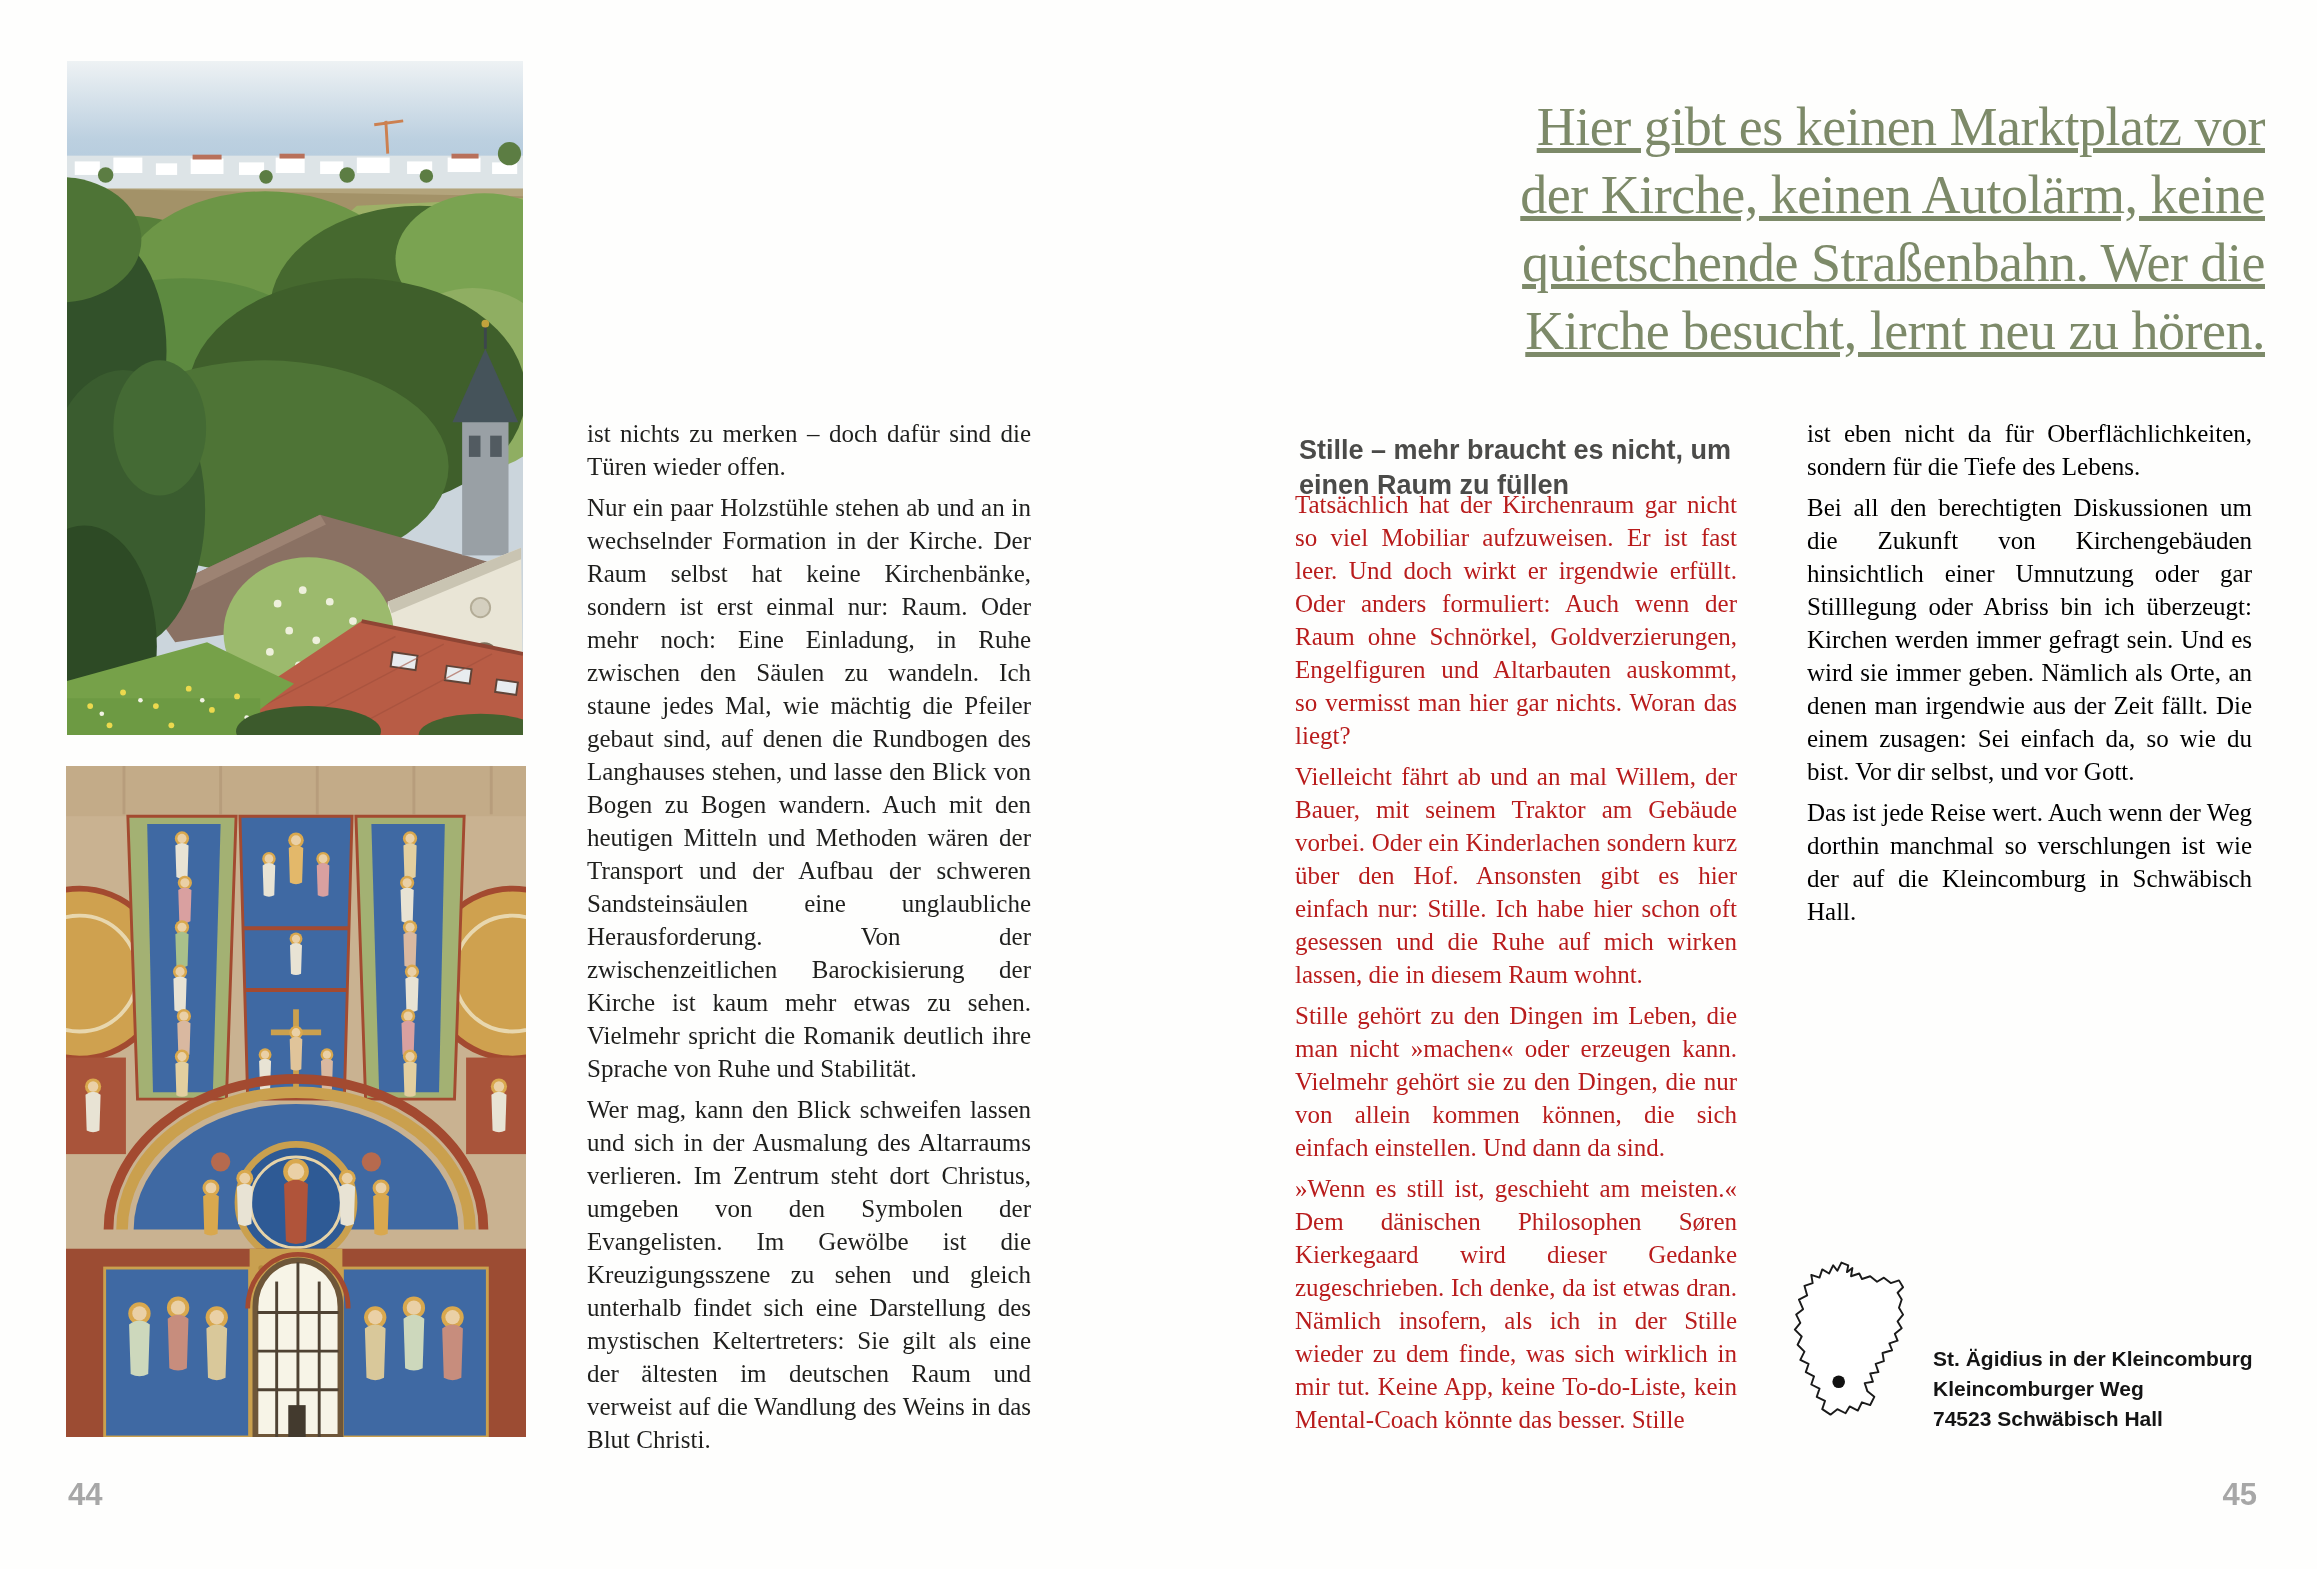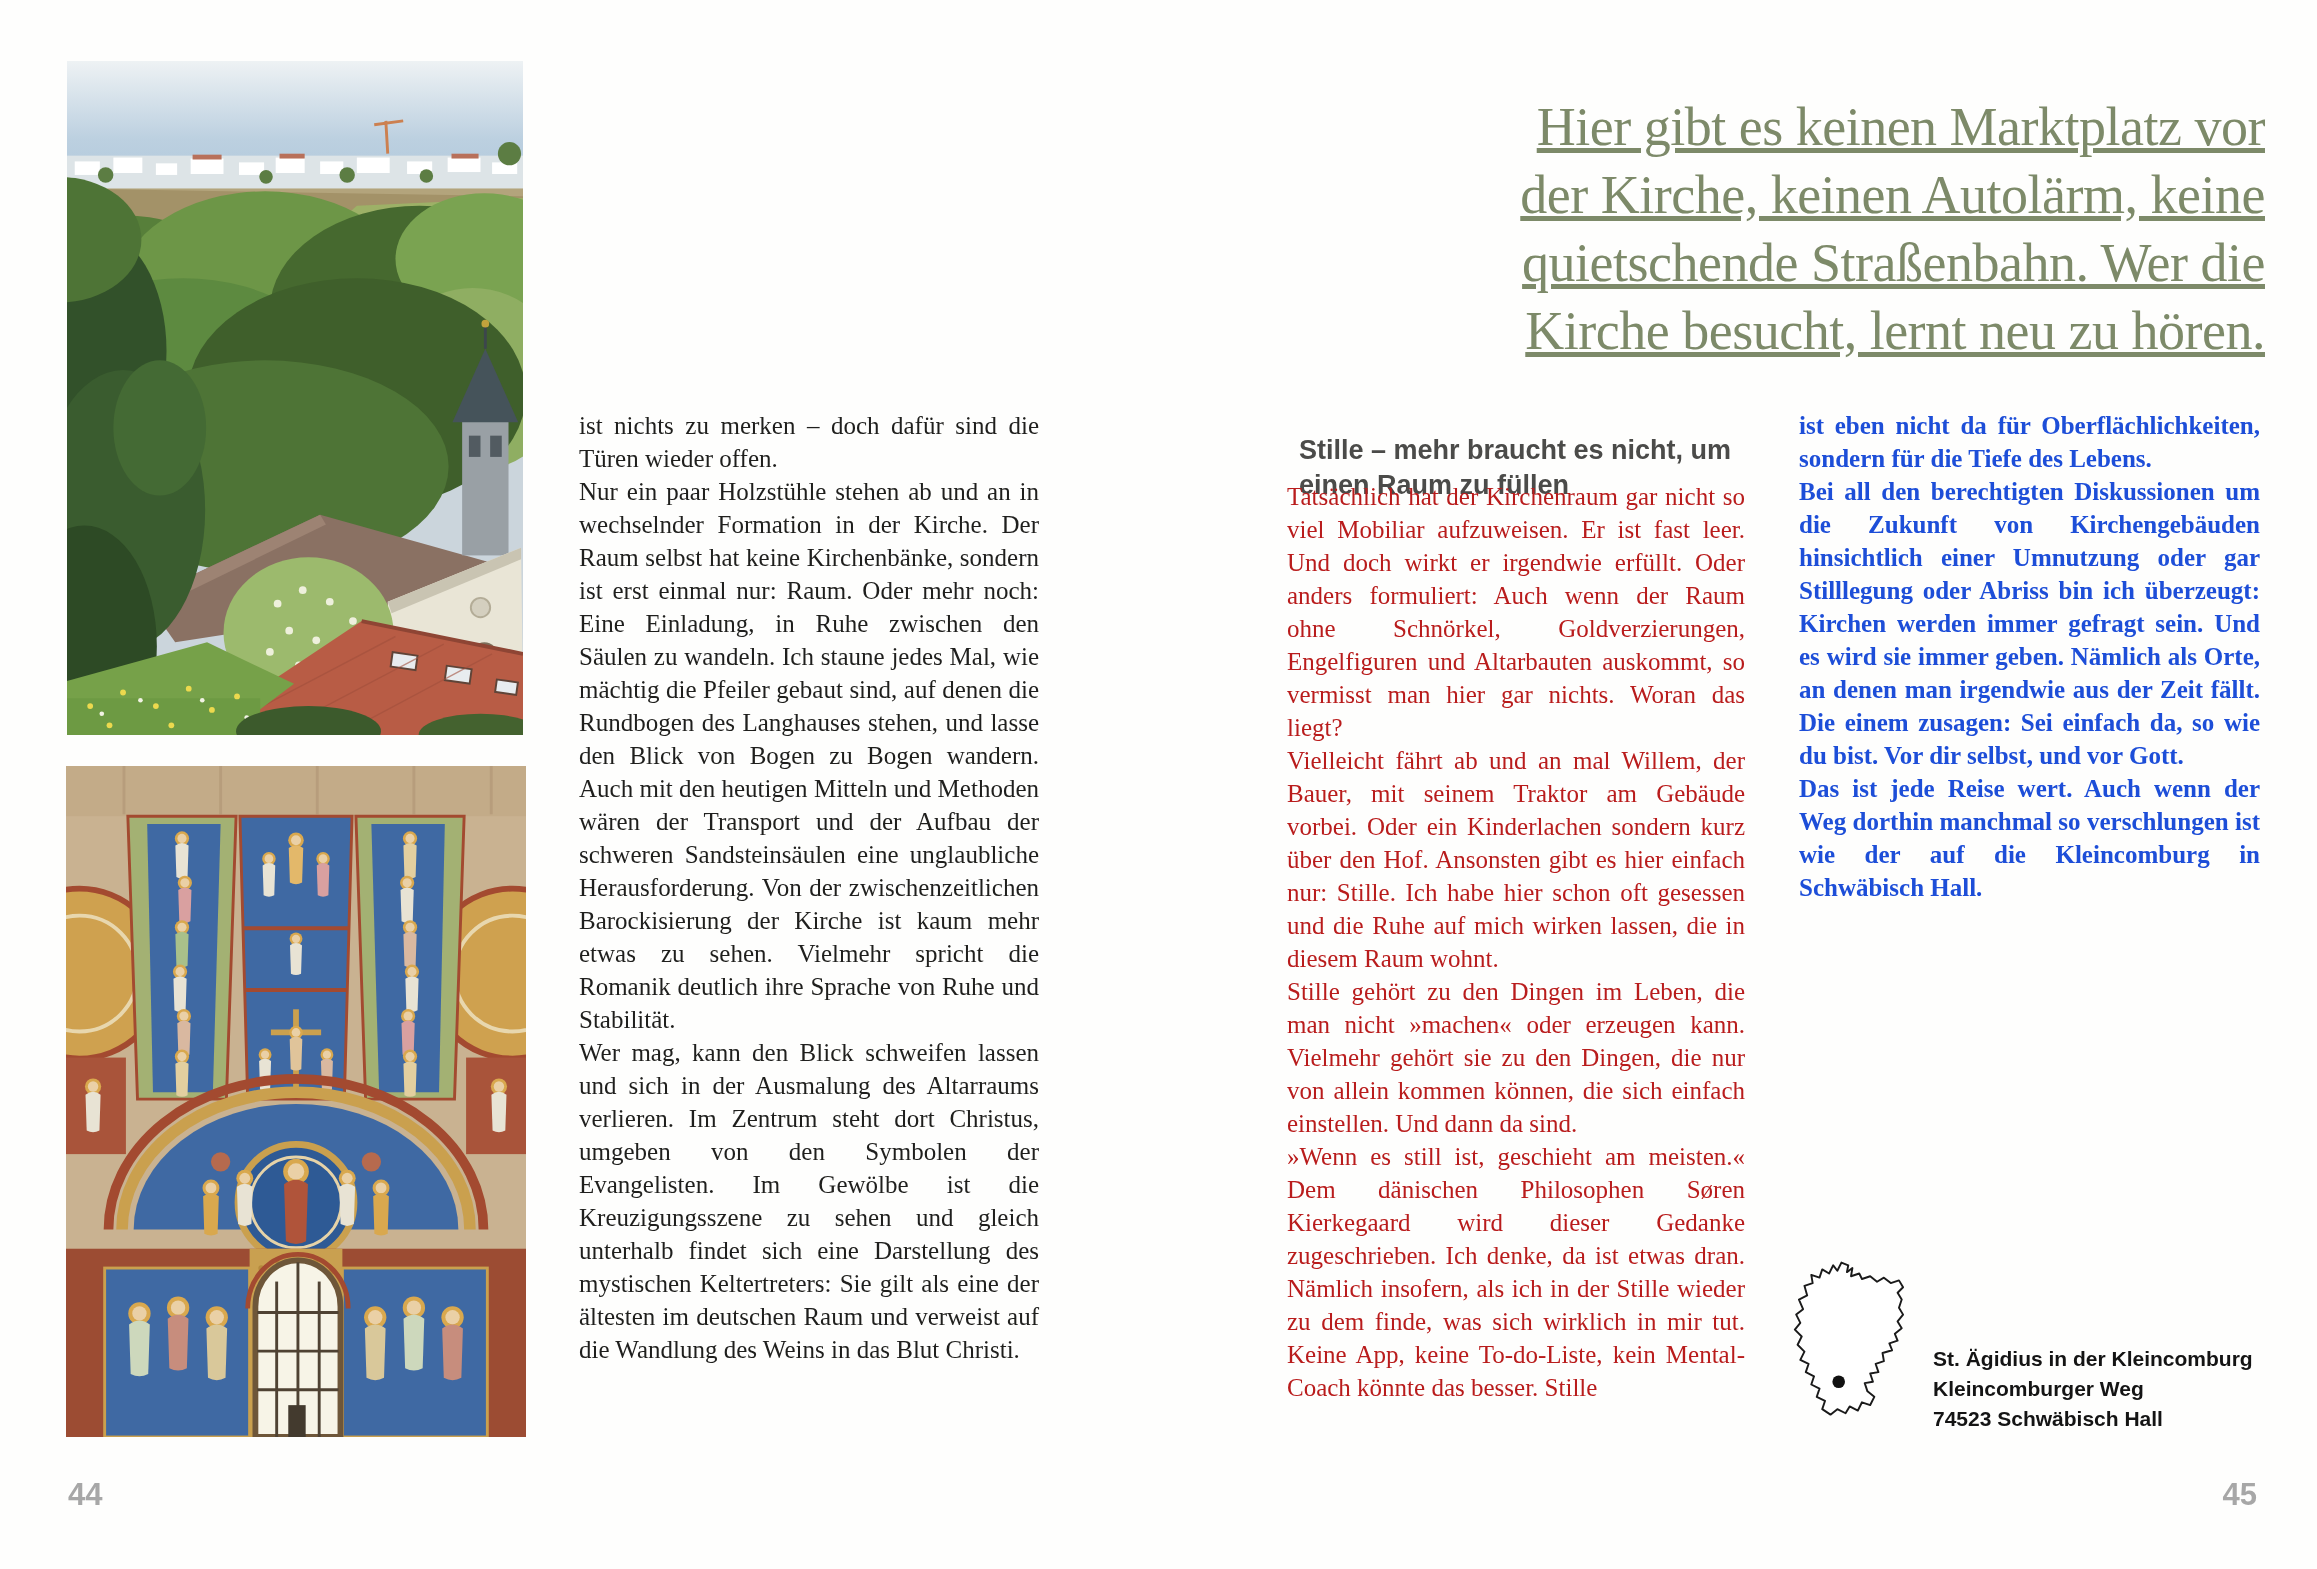--- a/index.html
+++ b/index.html
@@ -5,21 +5,21 @@
   html,body{margin:0;padding:0;background:#ffffff;}
   body{width:2317px;height:1570px;overflow:hidden;}
   .spread{position:relative;width:2317px;height:1570px;background:#fefefd;font-family:"Liberation Serif","DejaVu Serif",serif;}
 
   .photo{position:absolute;margin:0;padding:0;overflow:hidden;background:#cbd5dc;}
   .photo svg{display:block;width:100%;height:100%;}
   .photo-top{left:67px;top:61px;width:456px;height:674px;}
   .photo-bottom{left:66px;top:766px;width:460px;height:671px;}
 
   .col{position:absolute;font-size:25px;line-height:33px;color:#1f1f1d;}
-  .col p{margin:0;text-align:justify;hyphens:auto;-webkit-hyphens:auto;}
+  .col p{margin:8px;text-align:justify;hyphens:auto;-webkit-hyphens:auto;}
   .col1{left:579px;top:409px;width:460px;}
   .col2{left:1287px;top:480px;width:458px;}
   .col3{left:1799px;top:409px;width:461px;}
 
   .pullquote{position:absolute;top:93px;right:52px;width:1062px;text-align:right;
     font-family:"Liberation Serif","DejaVu Serif",serif;font-size:54px;line-height:68px;
     letter-spacing:-0.5px;color:#7d8a69;font-weight:400;}
 
   .heading{position:absolute;left:1287px;top:421px;width:512px;margin:12px;
     font-family:"Liberation Sans","DejaVu Sans",sans-serif;font-weight:700;
@@ -290,21 +290,21 @@
 
   <h2 class="heading" style="color: rgb(75, 75, 73);">Stille – mehr braucht es nicht, um<br>einen Raum zu füllen</h2>
 
   <div class="col col2" lang="de" style="color: #b91c1c;">
       <p>Tatsächlich hat der Kirchenraum gar nicht so viel Mobiliar aufzuweisen. Er ist fast leer. Und doch wirkt er irgendwie erfüllt. Oder anders formuliert: Auch wenn der Raum ohne Schnörkel, Goldverzierungen, Engelfiguren und Altarbauten auskommt, so vermisst man hier gar nichts. Woran das liegt?</p>
       <p>Vielleicht fährt ab und an mal Willem, der Bauer, mit seinem Traktor am Gebäude vorbei. Oder ein Kinderlachen sondern kurz über den Hof. Ansonsten gibt es hier einfach nur: Stille. Ich habe hier schon oft gesessen und die Ruhe auf mich wirken lassen, die in diesem Raum wohnt.</p>
       <p>Stille gehört zu den Dingen im Leben, die man nicht »machen« oder erzeugen kann. Vielmehr gehört sie zu den Dingen, die nur von allein kommen können, die sich einfach einstellen. Und dann da sind.</p>
       <p>»Wenn es still ist, geschieht am meisten.« Dem dänischen Philosophen Søren Kierkegaard wird dieser Gedanke zugeschrieben. Ich denke, da ist etwas dran. Nämlich insofern, als ich in der Stille wieder zu dem finde, was sich wirklich in mir tut. Keine App, keine To-do-Liste, kein Mental-Coach könnte das besser. Stille</p>
     </div>
 
-  <div class="col col3" lang="de" style="color: #1d4ed8; font-weight: bold;">
+  <div class="col col3" lang="de" style="color: #000000;">
       <p>ist eben nicht da für Oberflächlichkeiten, sondern für die Tiefe des Lebens.</p>
       <p>Bei all den berechtigten Diskussionen um die Zukunft von Kirchengebäuden hinsichtlich einer Umnutzung oder gar Stilllegung oder Abriss bin ich überzeugt: Kirchen werden immer gefragt sein. Und es wird sie immer geben. Nämlich als Orte, an denen man irgendwie aus der Zeit fällt. Die einem zusagen: Sei einfach da, so wie du bist. Vor dir selbst, und vor Gott.</p>
       <p>Das ist jede Reise wert. Auch wenn der Weg dorthin manchmal so verschlungen ist wie der auf die Kleincomburg in Schwäbisch Hall.</p>
     </div>
 
   <div class="mapblock">
     <svg class="map-svg" viewBox="0 0 100 132">
       <path d="M36,10 L39,4 L44,6 L43,11 L47,8 L46,14 L52,12 L54,16 L60,14 L65,18 L70,15 L75,19 L81,17 L84,22 L80,26 L83,31 L81,37 L84,42 L80,47 L83,52 L78,56 L80,61 L74,63 L76,68 L69,70 L70,76 L64,78 L66,84 L60,85 L62,91 L56,92 L58,98 L63,102 L60,108 L54,106 L51,112 L45,109 L42,114 L36,111 L31,115 L25,111 L27,105 L21,102 L23,96 L17,93 L19,87 L13,84 L15,78 L9,75 L12,69 L7,64 L10,58 L5,53 L9,48 L6,42 L11,38 L8,31 L14,28 L12,21 L18,19 L17,13 L23,15 L25,9 L30,12 L33,6 Z" fill="#ffffff" stroke="#1a1a1a" stroke-width="1.4" stroke-linejoin="round"></path>
       <circle cx="37" cy="91" r="4.6" fill="#111111"></circle>
     </svg>

